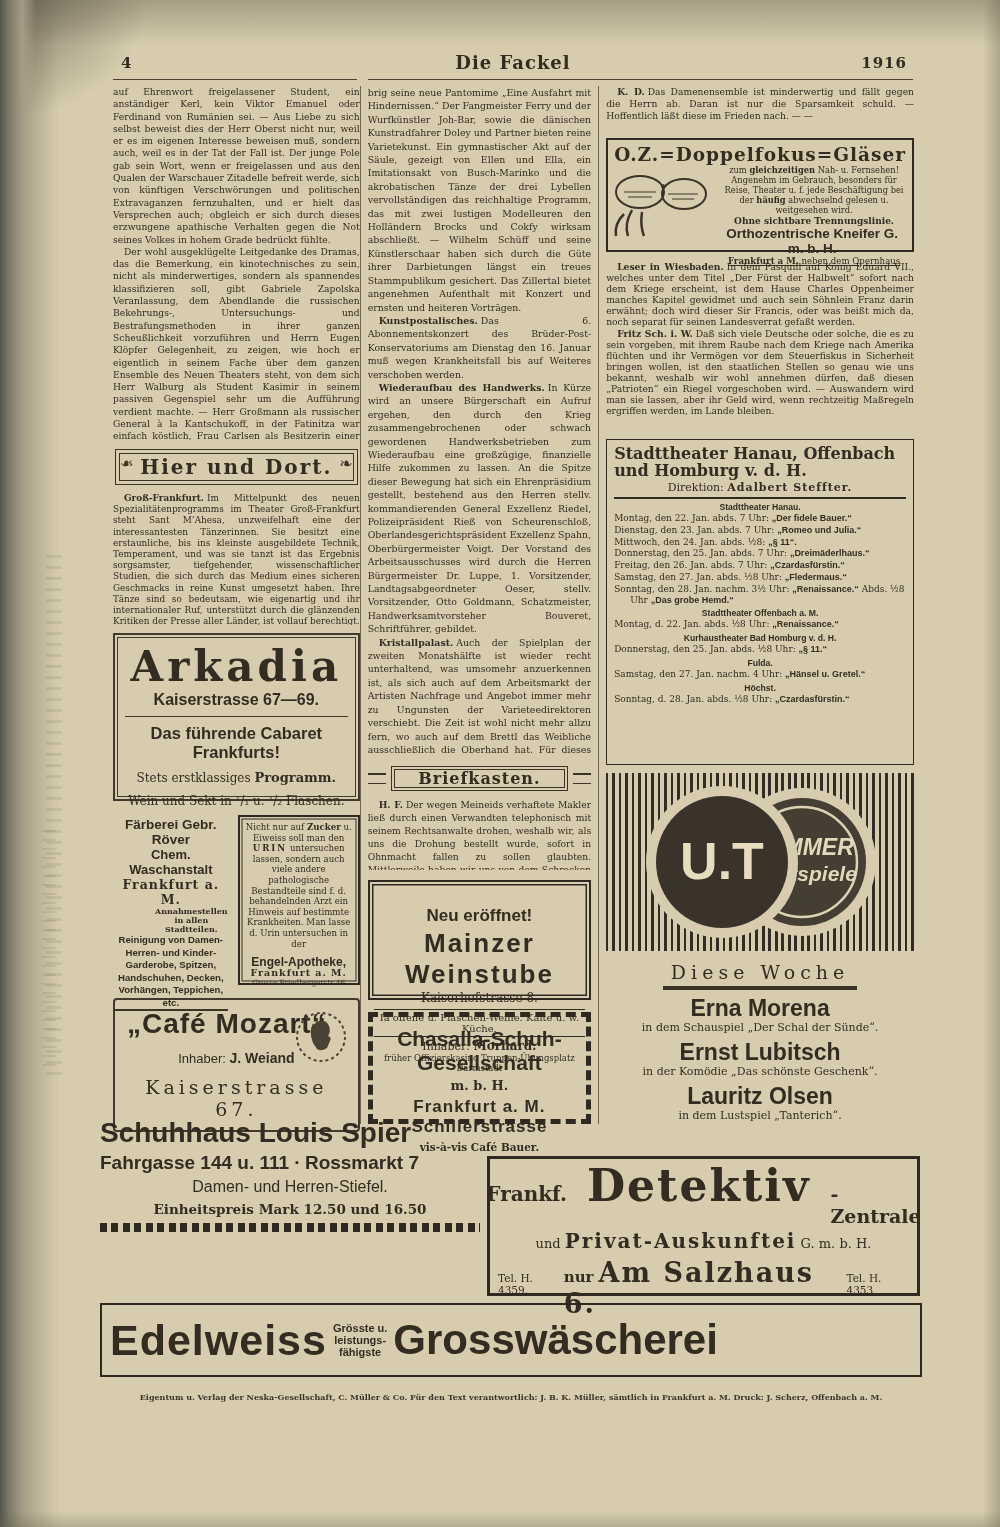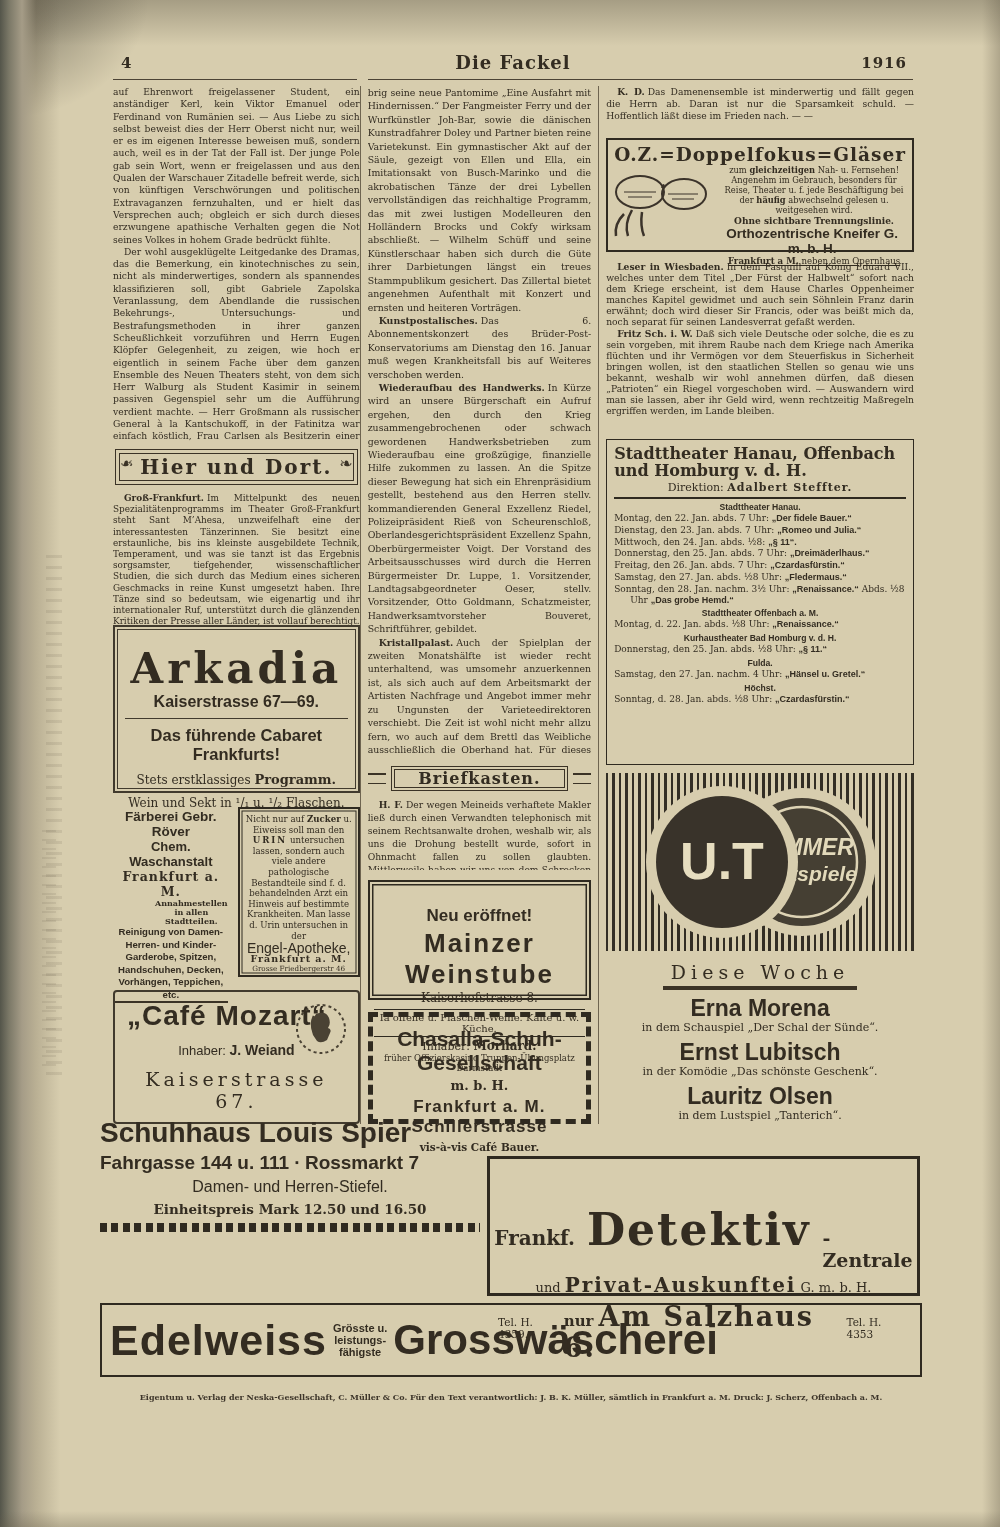--- a/index.html
+++ b/index.html
@@ -48,22 +48,22 @@
   
   .hud{position:relative;margin:6px 2px 8px;height:34px;border:1.5px solid #3b3326;
        box-shadow:inset 0 0 0 3px #d7cdae,inset 0 0 0 4px #3b3326;
        display:flex;align-items:center;justify-content:center;}
   .hud .t{font-weight:bold;font-size:20px;letter-spacing:2px;font-family:"DejaVu Serif",serif;}
   .hud::before,.hud::after{content:"❧";position:absolute;top:4px;font-size:16px;color:#3b3326;}
   .hud::before{left:4px;transform:scaleX(-1);}
   .hud::after{right:4px;}
 
   
-  .arkadia{height:168px;border:2.5px solid #413a2d;
-    box-shadow:inset 0 0 0 2px #d7cdae,inset 0 0 0 3px #413a2d;text-align:center;padding-top:20px;box-sizing:border-box;}
+  .arkadia{margin-top:8px;height:168px;border:2.5px solid #413a2d;
+    box-shadow:inset 0 0 0 2px #d7cdae,inset 0 0 0 3px #413a2d;text-align:center;padding-top:10px;box-sizing:border-box;}
   .arkadia .big{font-family:"DejaVu Serif",serif;font-weight:bold;font-size:42px;line-height:44px;letter-spacing:4px;}
   .arkadia .addr{font-family:"Liberation Sans",sans-serif;font-weight:bold;font-size:16px;margin-top:2px;}
   .arkadia .rule{width:92%;margin:7px auto;border-top:1.5px solid #413a2d;}
   .arkadia .l1{font-family:"Liberation Sans",sans-serif;font-weight:bold;font-size:16.5px;}
   .arkadia .l2{font-size:12px;margin-top:8px;}
   .arkadia .l2 b{font-size:13px;}
   .arkadia .l3{font-size:12px;margin-top:9px;}
 
   
   .adrow{margin-top:14px;height:170px;display:flex;gap:9px;}
@@ -71,21 +71,21 @@
   .zig{height:10px;background:repeating-linear-gradient(65deg,#3b3326 0 3px,transparent 3px 7px);}
   .zigb{border-bottom:2px solid #3b3326;margin-bottom:2px;}
   .faerb .f1{font-family:"Liberation Sans",sans-serif;font-weight:bold;font-size:13.5px;line-height:15px;}
   .faerb .f2{font-family:"Liberation Sans",sans-serif;font-weight:bold;font-size:13px;}
   .faerb .f3{font-weight:bold;font-size:12.5px;letter-spacing:1px;}
   .faerb .f4{font-weight:bold;font-size:8px;line-height:9px;margin-left:41px;}
   .faerb .f5{font-family:"Liberation Sans",sans-serif;font-weight:bold;font-size:9.6px;line-height:12.5px;}
   .urin{width:122px;border:2px solid #2f2a20;box-shadow:inset 0 0 0 1.5px #d7cdae,inset 0 0 0 2.5px #2f2a20;
         padding:5px 5px;box-sizing:border-box;font-size:8.6px;line-height:10.6px;text-align:center;}
   .urin .caps{font-weight:bold;letter-spacing:2px;}
-  .urin .e1{font-family:"Liberation Sans",sans-serif;font-weight:normal;font-size:14px;margin-top:2px;}
+  .urin .e1{font-family:"Liberation Sans",sans-serif;font-weight:bold;font-size:12px;margin-top:8px;}
   .urin .e2{font-weight:bold;font-size:9.5px;letter-spacing:1px;}
   .urin .e3{font-size:7.2px;}
 
   
   .mozart{margin-top:13px;height:134px;border:2px solid #413a2d;border-radius:4px;position:relative;
           padding:8px 8px;box-sizing:border-box;text-align:center;}
   .mozart .m1{font-family:"Liberation Sans",sans-serif;font-weight:bold;font-size:28px;letter-spacing:1px;text-align:left;padding-left:4px;}
   .mozart .m2{font-family:"Liberation Sans",sans-serif;font-size:13px;margin-top:10px;}
   .mozart .m2 b{font-size:14px;}
   .mozart .m3{font-size:19px;letter-spacing:4px;margin-top:10px;}
@@ -147,21 +147,21 @@
   
   .spier{position:absolute;left:100px;top:1117px;width:380px;height:128px;text-align:center;}
   .spier .s1{font-family:"Liberation Sans",sans-serif;font-weight:bold;font-size:28px;text-align:left;}
   .spier .s2{font-family:"Liberation Sans",sans-serif;font-weight:bold;font-size:19px;text-align:left;margin-top:3px;}
   .spier .s3{font-family:"Liberation Sans",sans-serif;font-size:16px;margin-top:4px;}
   .spier .s4{font-weight:bold;font-size:13.5px;margin-top:5px;}
   .spier .strip{margin-top:6px;height:9px;background:repeating-linear-gradient(90deg,#2f2a20 0 7px,transparent 7px 11.5px);}
 
   .detektiv{position:absolute;left:487px;top:1156px;width:433px;height:140px;border:3.5px solid #2f2a20;
             box-sizing:border-box;padding:6px 8px;}
-  .detektiv .row1{display:flex;align-items:baseline;justify-content:center;gap:12px;margin-top:44px;}
+  .detektiv .row1{display:flex;align-items:baseline;justify-content:center;gap:20px;}
   .detektiv .d1{font-weight:bold;font-size:20px;}
   .detektiv .d2{font-weight:bold;font-size:44px;letter-spacing:2px;line-height:42px;}
   .detektiv .d3{font-weight:bold;font-size:19px;}
   .detektiv .row2{text-align:center;font-size:13px;margin-top:2px;}
   .detektiv .row2 .pa{font-weight:bold;font-size:20px;letter-spacing:2px;}
   .detektiv .row3{display:flex;align-items:baseline;justify-content:space-between;margin-top:4px;}
   .detektiv .tel{font-size:10.5px;}
   .detektiv .nur{font-size:15px;font-weight:bold;}
   .detektiv .addr{font-weight:bold;font-size:27px;letter-spacing:2px;}
 

